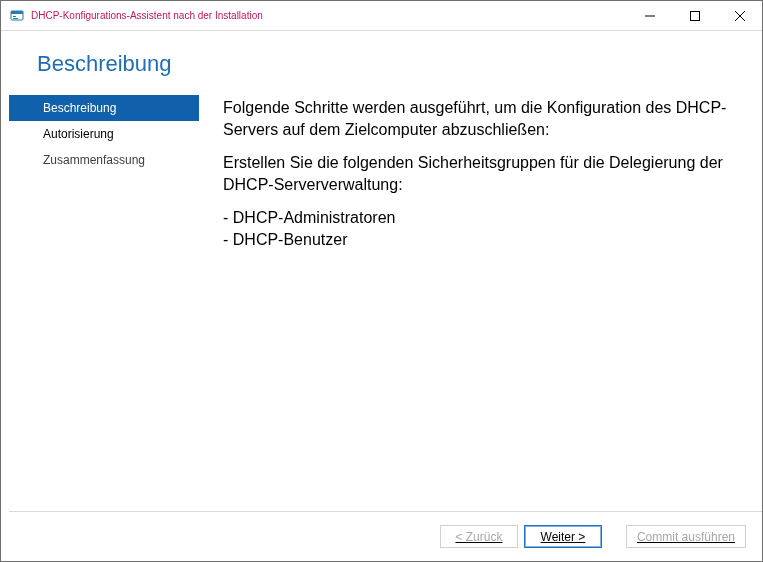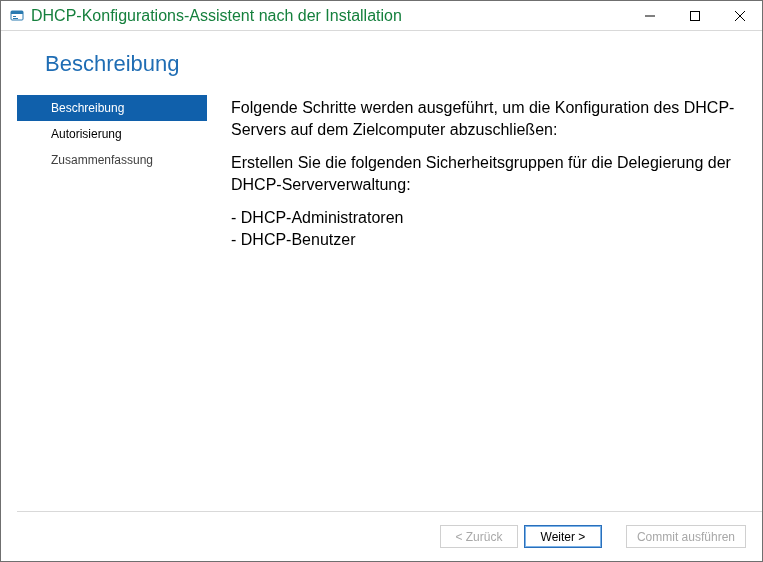--- a/index.html
+++ b/index.html
@@ -26,22 +26,22 @@
     background: #ffffff;
   }
   .titlebar .app-icon {
     width: 16px; height: 16px;
     margin: 0 6px 0 8px;
     display: flex; align-items: center; justify-content: center;
   }
   .titlebar .app-icon svg { display: block; }
   .titlebar .title-text {
     flex: 1;
-    font-size: 16px;
-    color: #15803d;
+    font-size: 10px;
+    color: #be185d;
   }
   .win-controls {
     display: flex;
     height: 100%;
   }
   .win-btn {
     width: 45px;
     height: 100%;
     display: flex;
     align-items: center;
@@ -49,21 +49,21 @@
     color: #000;
     font-size: 10px;
     cursor: default;
   }
   .win-btn svg { display: block; }
 
   .body-area {
     flex: 1;
     display: flex;
     flex-direction: column;
-    padding: 0 0 0 16px;
+    padding: 0 0 0 8px;
   }
   .page-title {
     font-size: 22px;
     color: #1f6db4;
     font-weight: 400;
     padding: 20px 0 18px 28px;
   }
   .content-row {
     flex: 1;
     display: flex;
@@ -101,20 +101,21 @@
   .main .group-list div { margin: 0; }
 
   .footer {
     height: 50px;
     border-top: 1px solid #d9d9d9;
     display: flex;
     align-items: center;
     justify-content: flex-end;
     padding-right: 16px;
     gap: 6px;
+    text-decoration: underline;
   }
   .btn {
     height: 23px;
     min-width: 78px;
     padding: 0 10px;
     font-size: 12px;
     font-family: inherit;
     background: #ffffff;
     border: 1px solid #a8a8a8;
     color: #000;

